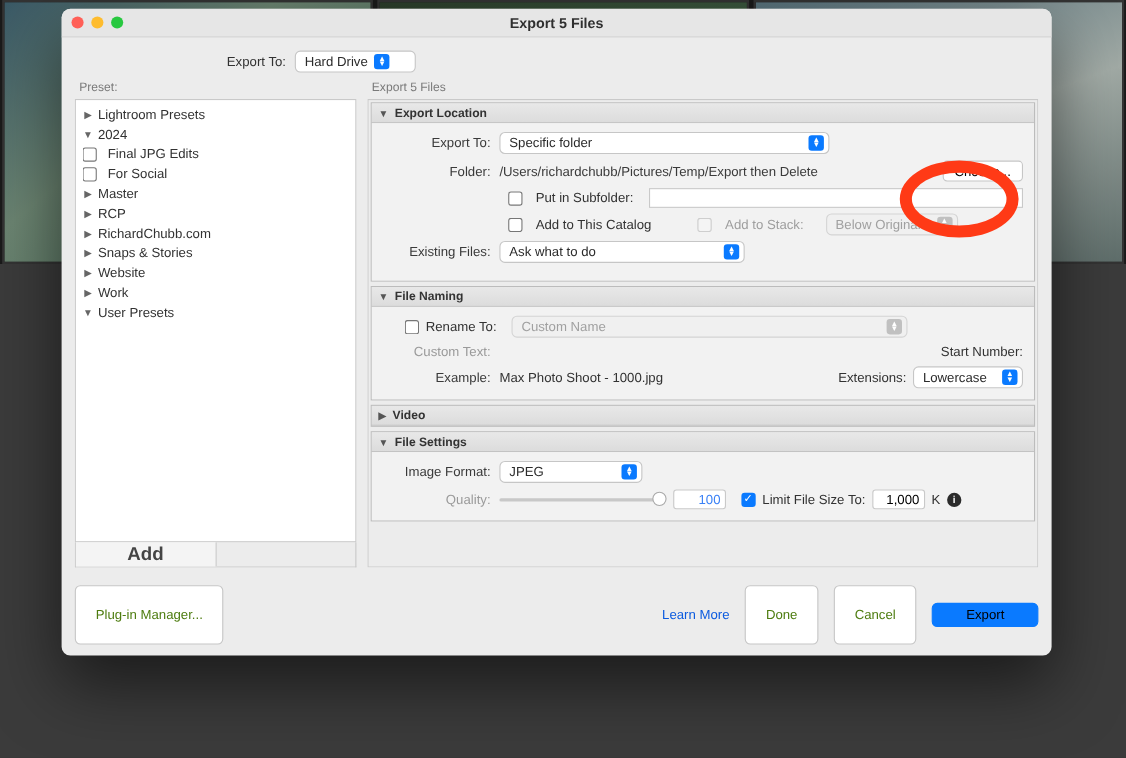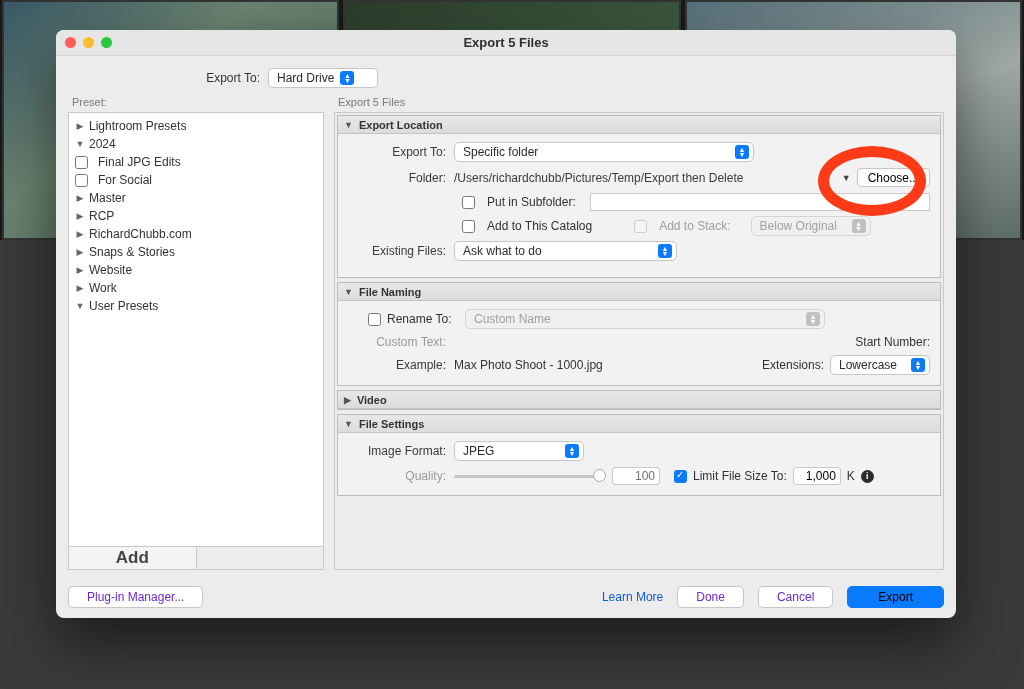--- a/index.html
+++ b/index.html
@@ -22,21 +22,21 @@
     border:2px solid #333;
   }
   .bg-below{
     position:absolute; left:0; right:0; top:240px; bottom:0;
     background:#3b3b3b;
   }
 
   
   .dialog {
     position:absolute;
-    left:56px; top:30px;
+    left:56px; top:8px;
     width:900px; height:588px;
     background:#ececec;
     border-radius:8px;
     box-shadow:0 25px 60px rgba(0,0,0,.55);
     display:flex; flex-direction:column;
     overflow:hidden;
   }
   .titlebar {
     height:26px;
     background:#e6e6e6;
@@ -181,21 +181,21 @@
     background:#2b2b2b;color:#fff;display:inline-flex;
     align-items:center;justify-content:center;font-size:9px;font-weight:700;margin-left:6px;
   }
   
   .bottom-bar{
     display:flex; align-items:center; padding:10px 12px 10px 12px;
     gap:14px;
   }
   .mac-btn{
     background:#fff; border:1px solid #c6c6c6; border-radius:5px;
-    padding:3px 18px; font-size:12px; color:#6d28d9; font-family:inherit;
+    padding:19px 18px; font-size:12px; color:#4d7c0f; font-family:inherit;
   }
   .mac-btn.primary{
     background:#0a7aff; border-color:#0a7aff; color:#000000; padding:3px 30px;
   }
   .link{ color:#0a5adf; font-size:12px;}
   .spacer{ flex:1; }
 
   
   .red-ring{
     position:absolute;
@@ -394,21 +394,21 @@
                   <span style="flex:1">JPEG</span>
                   <span class="arrows">▲<br>▼</span>
                 </span>
               </div>
               <div class="row" style="margin-bottom:0;">
                 <span class="rlabel muted">Quality:</span>
                 <span class="slider-track">
                     <span class="slider-thumb"></span>
                   </span>
                 <span style="width:8px;"></span>
-                <input class="numbox" disabled="" style="color: #737373;" value="100">
+                <input class="numbox" disabled="" style="color: #3b82f6;" value="100">
                 <span style="width:14px;"></span>
                 <span class="checkbox-blue"></span>
                 <span>Limit File Size To:</span>
                 <span style="width:6px;"></span>
                 <input class="numbox" value="1,000" style="">
                 <span style="width:6px;"></span>
                 <span>K</span>
                 <span class="info-dot">i</span>
               </div>
             </div>

